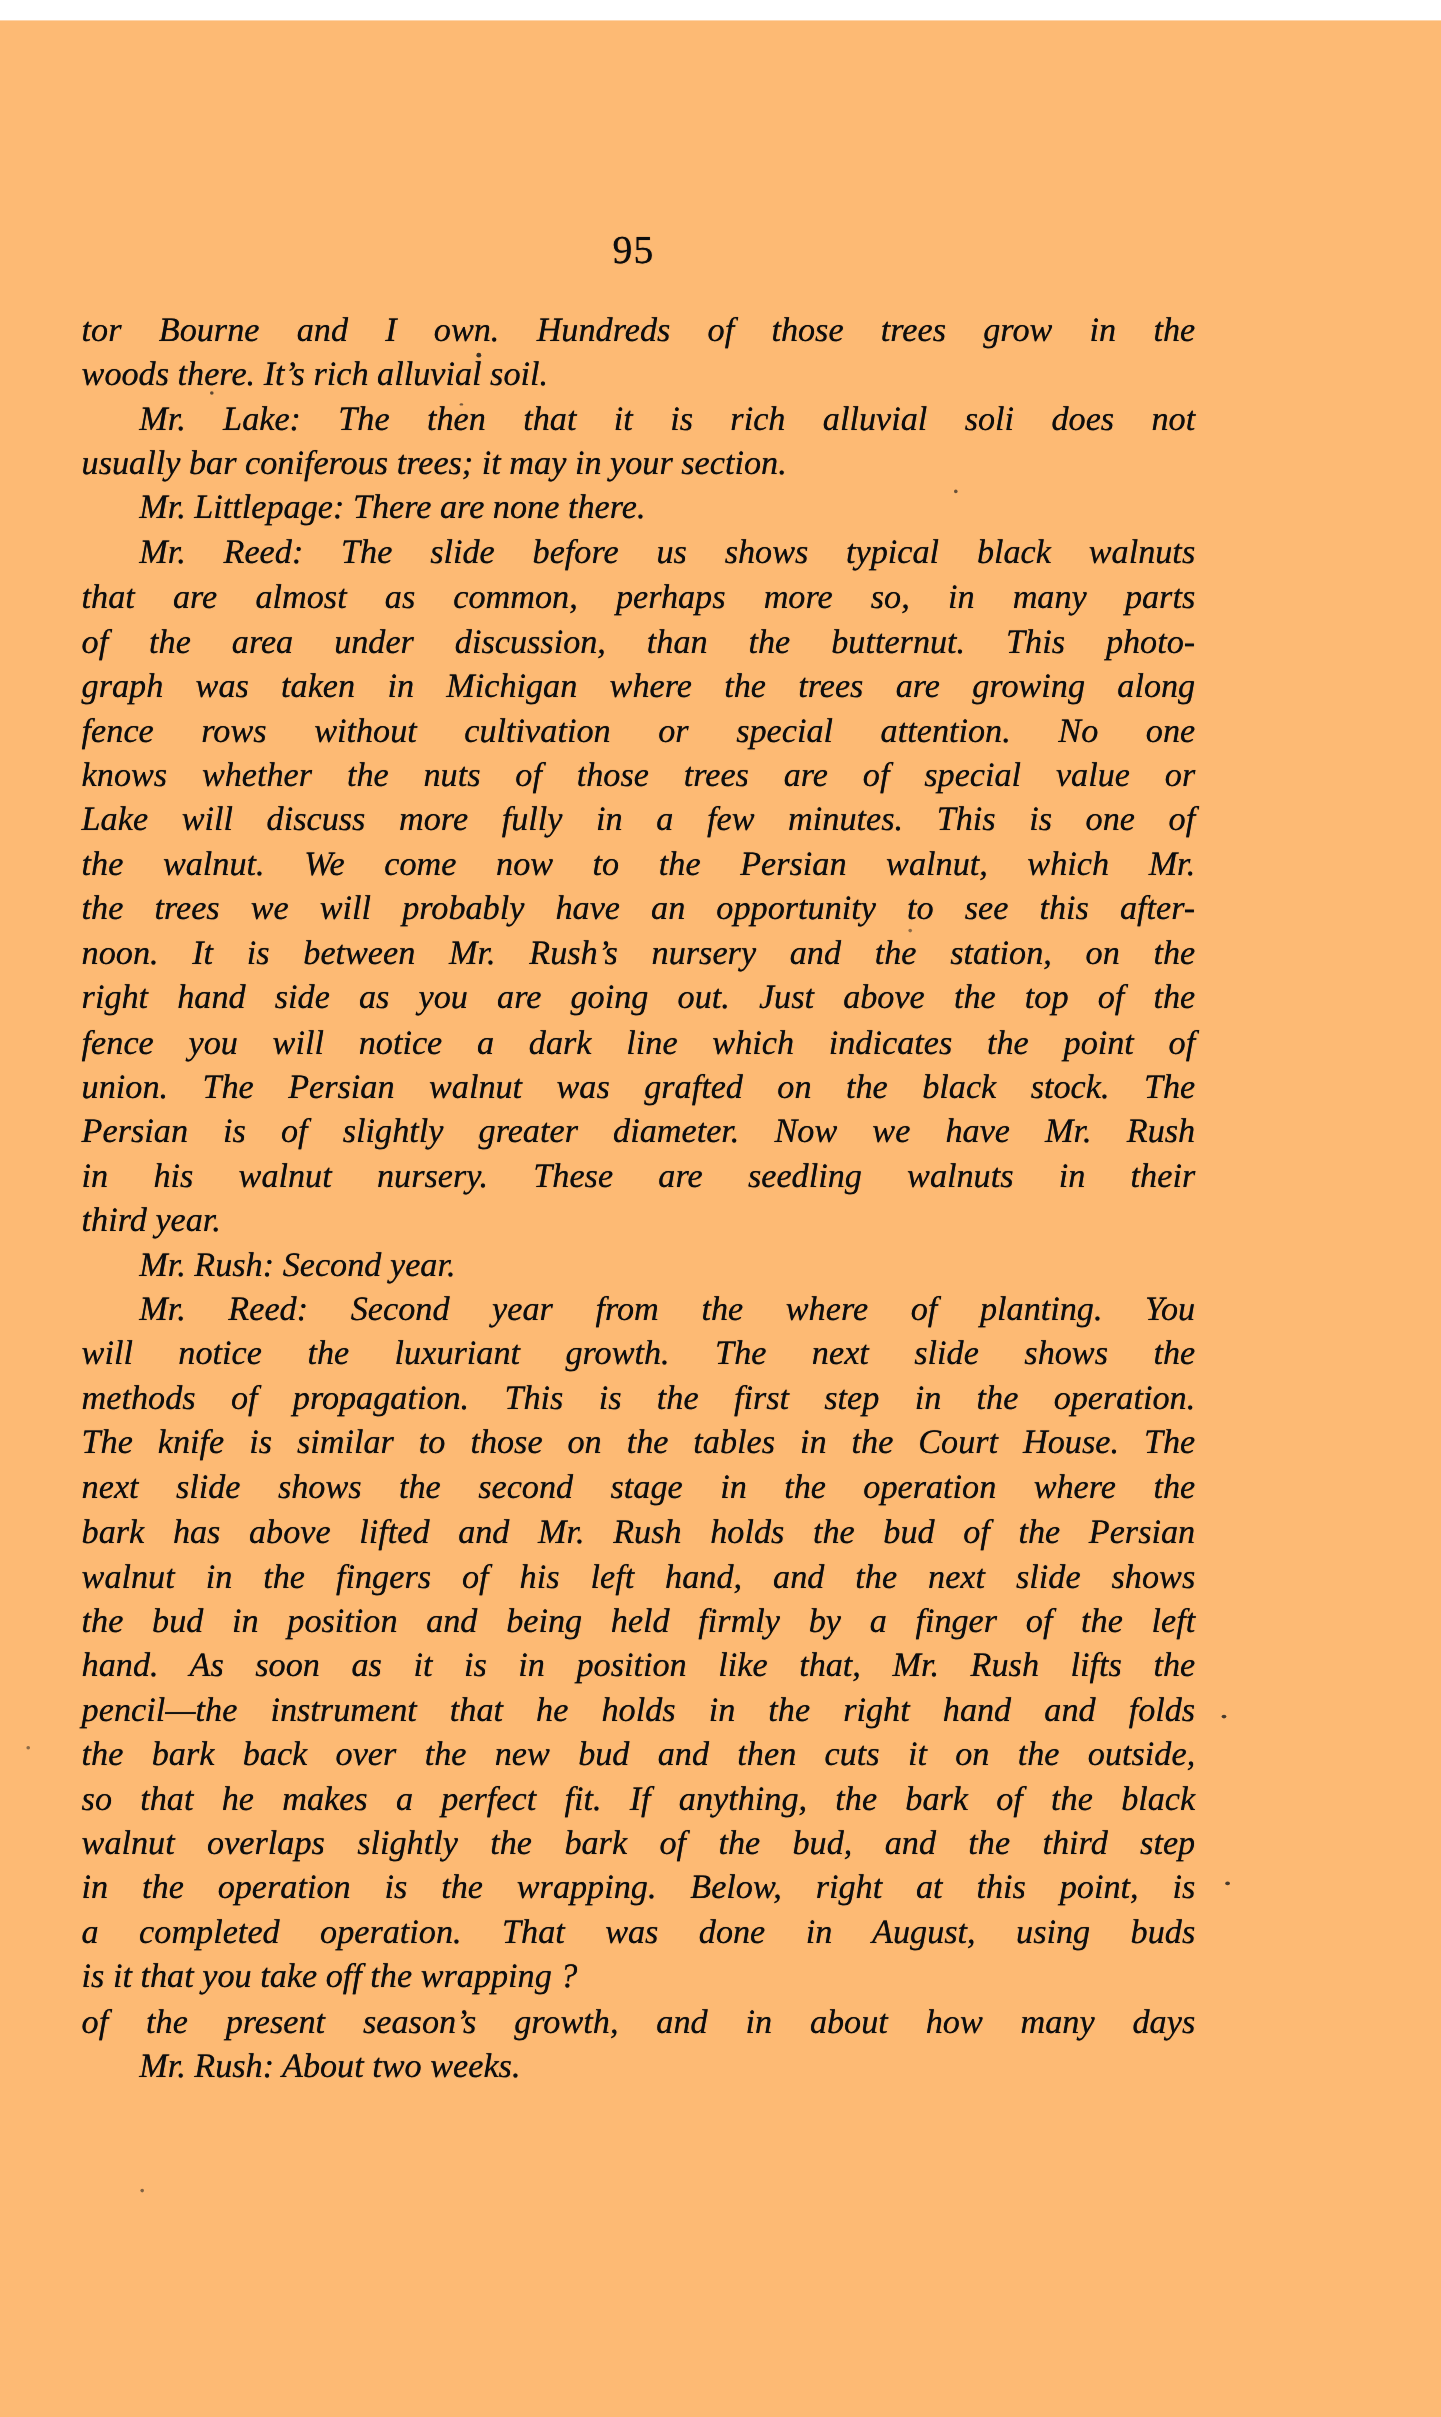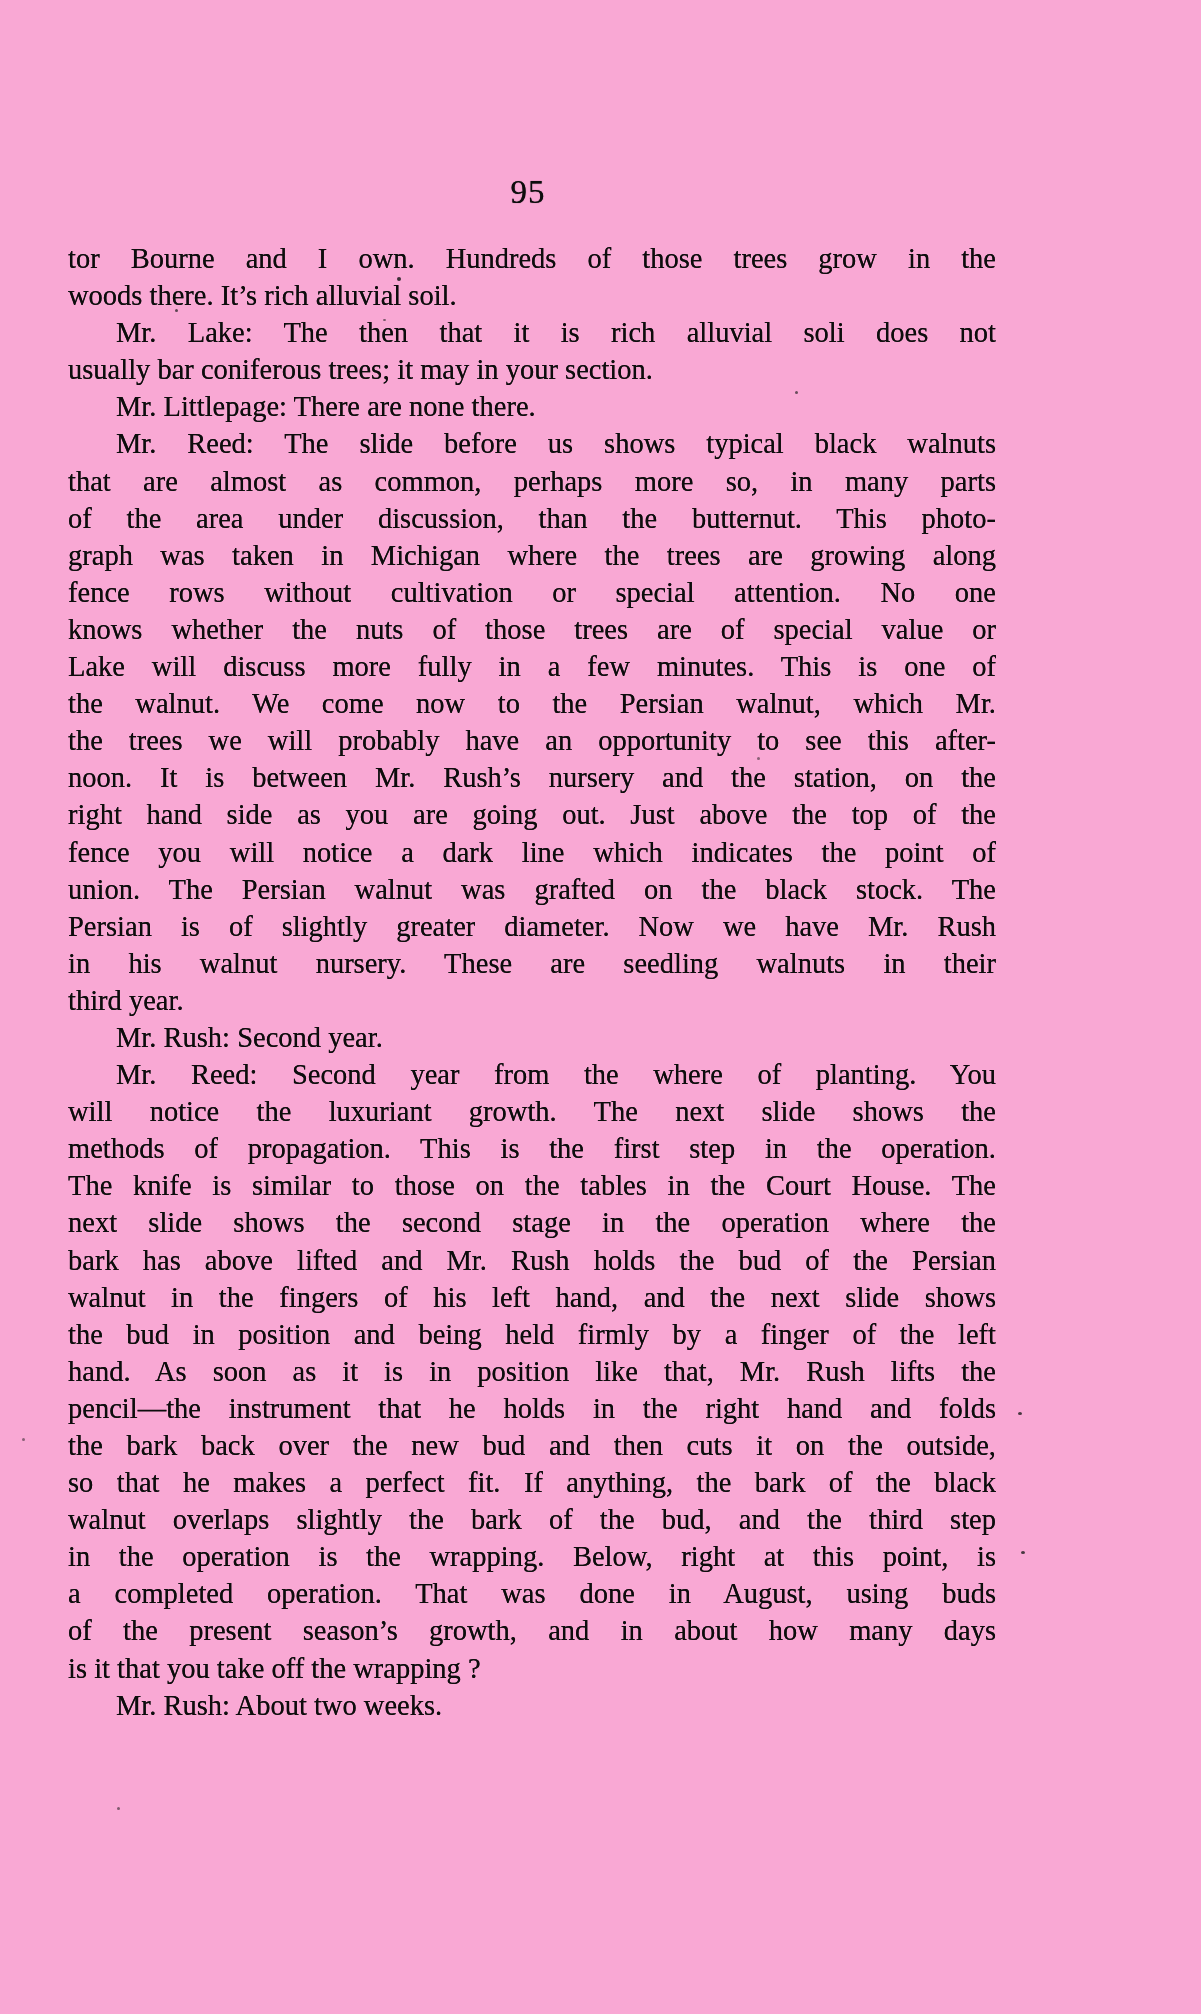--- a/index.html
+++ b/index.html
@@ -7,22 +7,23 @@
     width: 1201px;
     height: 2014px;
     position: relative;
     overflow: hidden;
     background: #ffffff;
     font-family: "Liberation Serif", "DejaVu Serif", serif;
   }
   .scan-page {
     position: absolute;
     inset: 0;
-    background: #f9a8d4;
+    background: #fdba74;
     color: #0d0d0d;
+    margin-top: 17px;
   }
   .page-number {
     position: absolute;
     top: 176px;
     left: 68px;
     width: 920px;
     text-align: center;
     font-size: 33px;
     line-height: 1;
     letter-spacing: 1px;
@@ -35,20 +36,21 @@
     width: 928px;
     font-size: 28.5px;
     text-shadow: 0 0 0.6px rgba(10,10,10,0.85);
   }
   .line {
     height: 37.1px;
     line-height: 37.1px;
     text-align: justify;
     text-align-last: justify;
     white-space: normal;
+    font-style: italic;
   }
   .line.para-end {
     text-align: center;
     text-align-last: left;
   }
   .line.indent {
     text-indent: 48px;
   }
   .speck {
     position: absolute;
@@ -94,22 +96,22 @@
       <div class="line">bark has above lifted and Mr. Rush holds the bud of the Persian</div>
       <div class="line">walnut in the fingers of his left hand, and the next slide shows</div>
       <div class="line">the bud in position and being held firmly by a finger of the left</div>
       <div class="line">hand.  As soon as it is in position like that, Mr. Rush lifts the</div>
       <div class="line">pencil—the instrument that he holds in the right hand and folds</div>
       <div class="line">the bark back over the new bud and then cuts it on the outside,</div>
       <div class="line">so that he makes a perfect fit.  If anything, the bark of the black</div>
       <div class="line">walnut overlaps slightly the bark of the bud, and the third step</div>
       <div class="line">in the operation is the wrapping.  Below, right at this point, is</div>
       <div class="line">a completed operation.  That was done in August, using buds</div>
+      <div class="line para-end">is it that you take off the wrapping ?</div>
       <div class="line">of the present season’s growth, and in about how many days</div>
-      <div class="line para-end">is it that you take off the wrapping ?</div>
       <div class="line indent para-end">Mr. Rush:  About two weeks.</div>
     </div>
 
   <div class="speck" style="left:397px; top:277px; width:4px; height:4px; opacity:.85;"></div>
   <div class="speck" style="left:175px; top:309px; width:3px; height:3px; opacity:.7;"></div>
   <div class="speck" style="left:383px; top:319px; width:3px; height:2px; opacity:.6;"></div>
   <div class="speck" style="left:795px; top:391px; width:3px; height:3px; opacity:.65;"></div>
   <div class="speck" style="left:757px; top:757px; width:3px; height:3px; opacity:.5;"></div>
   <div class="speck" style="left:1018px; top:1412px; width:4px; height:3px; opacity:.8;"></div>
   <div class="speck" style="left:22px; top:1438px; width:3px; height:3px; opacity:.5;"></div>

